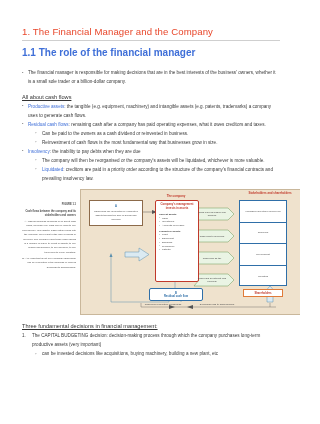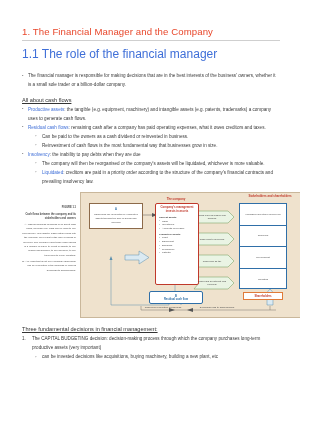--- a/index.html
+++ b/index.html
@@ -21,23 +21,23 @@
     font-size:9.6px;
     color:#e8472b;
     font-weight:400;
     letter-spacing:.1px;
     margin:0 0 3px 0;
   }
   .rule{
     height:1px;background:#cfcfcf;margin:0 0 6px 0;width:100%;
   }
   .h2{
-    font-size:12px;
+    font-size:10px;
     color:#3f6fd8;
-    font-weight:400;
+    font-weight:700;
     margin:0 0 11px 0;
   }
   .h3{
     font-size:5.6px;
     color:#333333;
     font-weight:400;
     text-decoration:underline;
     margin:7px 0 3px 0;
   }
   

